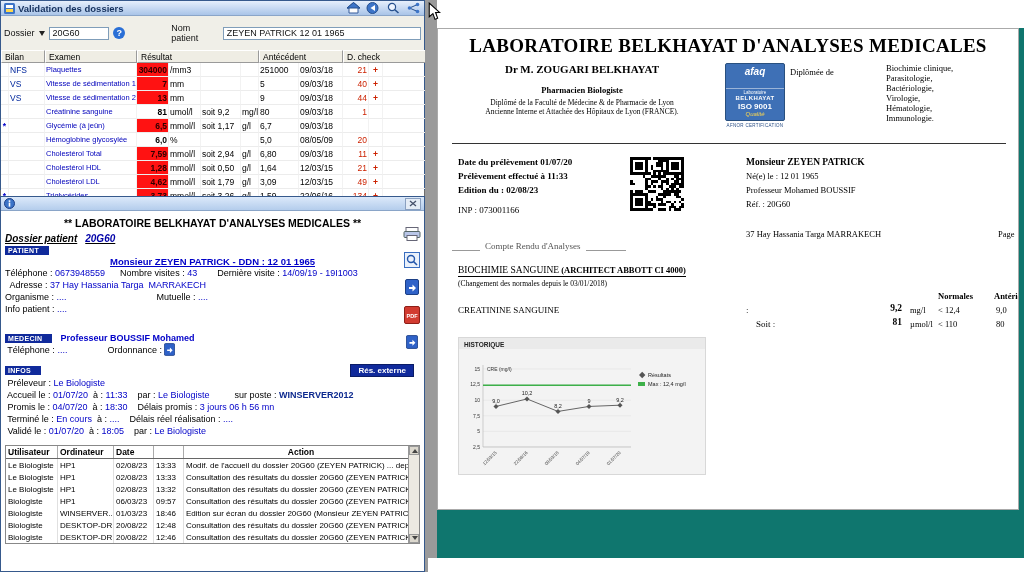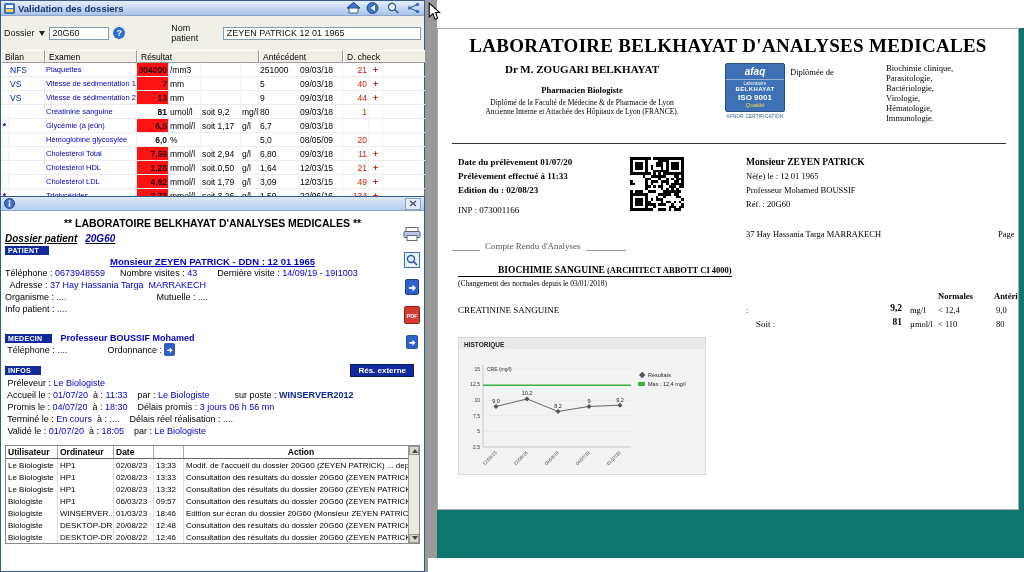--- a/index.html
+++ b/index.html
@@ -79,40 +79,40 @@
   .page { position:absolute; left:12px; top:28px; width:582px; height:482px; background:#fff; border:1px solid #aaa; overflow:hidden; font-family:"Liberation Serif","DejaVu Serif",serif; color:#000; }
   .abs { position:absolute; }
   .r-title { left:0; top:6px; width:100%; text-align:center; font-size:19px; font-weight:bold; letter-spacing:0.3px; }
   .r-doc { left:8px; top:34px; width:272px; text-align:center; }
   .r-doc-name { font-size:11px; font-weight:bold; }
   .r-doc-role { font-size:8.5px; font-weight:bold; margin-top:10px; }
   .r-doc-l1 { font-size:7.5px; margin-top:3px; }
   .r-doc-l2 { font-size:7.5px; }
   .r-badge { left:287px; top:34px; width:60px; text-align:center; font-family:"Liberation Sans",sans-serif; }
   .badge-box { background:#3e70b6; border:1px solid #29507f; border-radius:2px; color:#fff; padding:2px 0 3px; }
-  .b-afaq { font-size:10px; font-weight:bold; font-style:italic; border-bottom:1px solid #9ab4d8; padding-bottom:2px; }
+  .b-afaq { font-size:10px; font-weight:bold; font-style:italic; border-bottom:1px solid #9ab4d8; padding-bottom:11px; }
   .b-lab { font-size:4.5px; margin-top:1px; }
   .b-name { font-size:6px; font-weight:bold; letter-spacing:0.4px; }
   .b-iso { font-size:8px; font-weight:bold; margin-top:1px; }
   .b-q { font-size:6px; font-style:italic; color:#ffd84d; }
   .b-afnor { font-size:4.5px; color:#2a4f86; margin-top:2px; letter-spacing:0.3px; }
   .r-dipl { left:352px; top:38px; font-size:8.5px; }
   .r-specs { left:448px; top:34px; font-size:8.5px; line-height:10px; }
   .r-hr { left:14px; top:114px; width:554px; border-top:1px solid #333; height:0; }
   .r-left-info { left:20px; top:126px; font-size:9px; font-weight:bold; line-height:14px; }
   .r-inp { left:20px; top:176px; font-size:9px; }
   .qr { left:192px; top:128px; width:54px; height:54px; }
   .r-right-info { left:308px; top:126px; line-height:14px; font-size:8.5px; }
   .r-pname { font-size:9.5px; font-weight:bold; }
   .r-addr { left:308px; top:200px; font-size:8.5px; }
   .r-page { left:560px; top:200px; font-size:8.5px; }
   .r-cr { left:14px; top:212px; font-size:9px; color:#555; display:flex; align-items:flex-end; gap:5px; }
   .r-cr .rule { border-bottom:1px solid #999; height:10px; display:inline-block; }
   .r-sec { left:20px; top:236px; font-size:9.5px; border-bottom:1px solid #000; padding-bottom:1px; }
-  .r-sec .t { font-weight:bold;margin-left:40px; }
+  .r-sec .t { font-weight:normal; }
   .r-sec .m { font-size:8.5px; font-weight:bold; }
   .r-note { left:20px; top:250px; font-size:7.5px; }
   .r-nhdr { left:500px; top:262px; font-size:8.5px; font-weight:bold; }
   .r-ahdr { left:556px; top:262px; font-size:8.5px; font-weight:bold; white-space:nowrap; }
   .r-analyte { left:20px; top:276px; font-size:9px; }
   .r-colon { left:308px; top:276px; font-size:9px; }
   .r-v1 { left:436px; top:274px; width:28px; text-align:right; font-weight:bold; font-size:9.5px; }
   .r-u1 { left:472px; top:276px; font-size:8.5px; }
   .r-n1 { left:500px; top:276px; font-size:8.5px; }
   .r-p1 { left:558px; top:276px; font-size:8.5px; }

